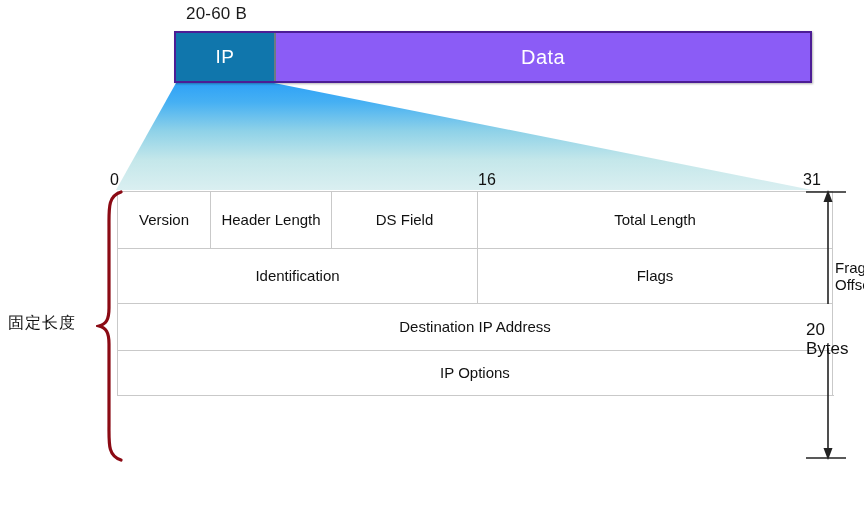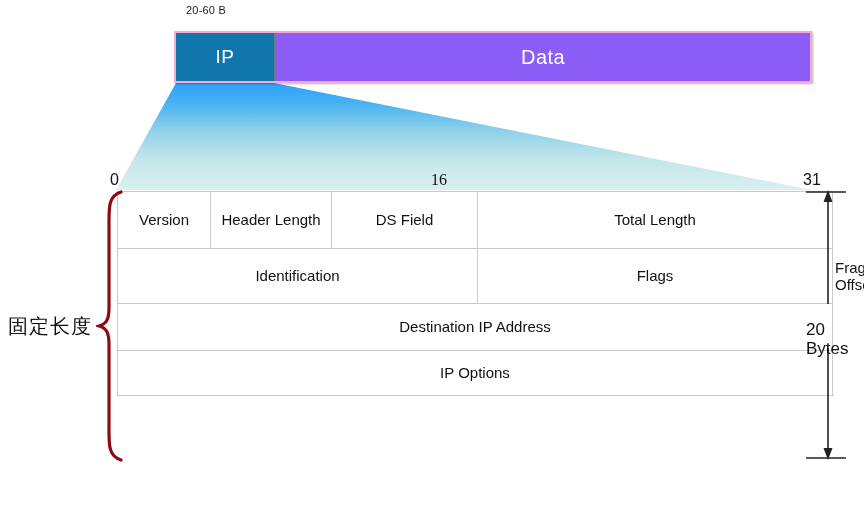--- a/index.html
+++ b/index.html
@@ -18,34 +18,34 @@
     height: 514px;
     overflow: hidden;
     background: #ffffff;
   }
 
   
   .size-label {
     position: absolute;
     left: 186px;
     top: 4px;
-    font-size: 11px;
+    font-size: 17px;
     color: #1a1a1a;
     letter-spacing: 0.2px;
     white-space: nowrap;
   }
   .packet-strip {
     position: absolute;
     left: 174px;
     top: 31px;
     width: 638px;
     height: 52px;
     box-sizing: border-box;
     display: flex;
-    border: 2px solid #f9a8d4;
+    border: 2px solid #4c1d95;
     box-shadow: 1px 1px 2px rgba(0,0,0,0.30);
   }
   .packet-seg {
     display: flex;
     align-items: center;
     justify-content: center;
     box-sizing: border-box;
     font-size: 19px;
     color: #ffffff;
     letter-spacing: 0.4px;
@@ -73,21 +73,21 @@
 
   
   .ruler-num {
     position: absolute;
     font-size: 16px;
     color: #111111;
     line-height: 1;
     white-space: nowrap;
   }
   .ruler-num.n0  { left: 110px;  top: 172px; }
-  .ruler-num.n16 { left: 431px;  top: 172px; font-family: Liberation Serif, serif; }
+  .ruler-num.n16 { left: 478px;  top: 172px; }
   .ruler-num.n31 { left: 803px;  top: 172px; }
 
   
   .hdr-table {
     position: absolute;
     left: 117px;
     top: 191px;
     width: 695px;
     border-collapse: collapse;
     table-layout: fixed;
@@ -115,21 +115,21 @@
     position: absolute;
     left: 96px;
     top: 186px;
     width: 30px;
     height: 280px;
   }
   .cn-label {
     position: absolute;
     left: 8px;
     top: 313px;
-    font-size: 20px;
+    font-size: 16px;
     color: #111111;
     white-space: nowrap;
     letter-spacing: 1px;
   }
 
   
   .dim-svg {
     position: absolute;
     left: 806px;
     top: 186px;

